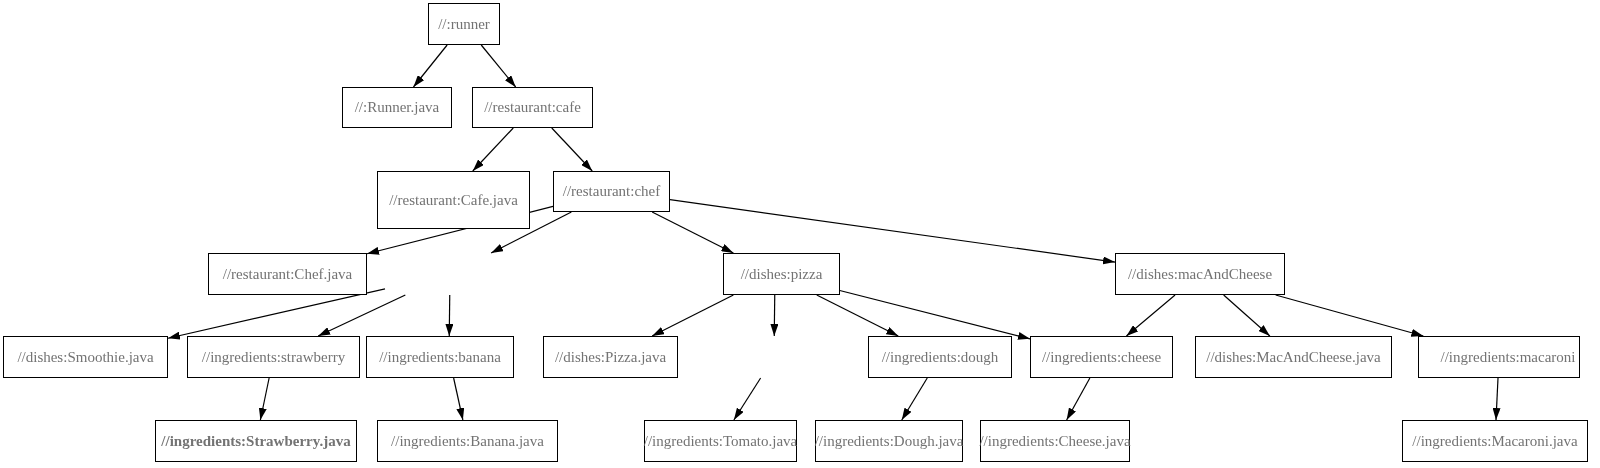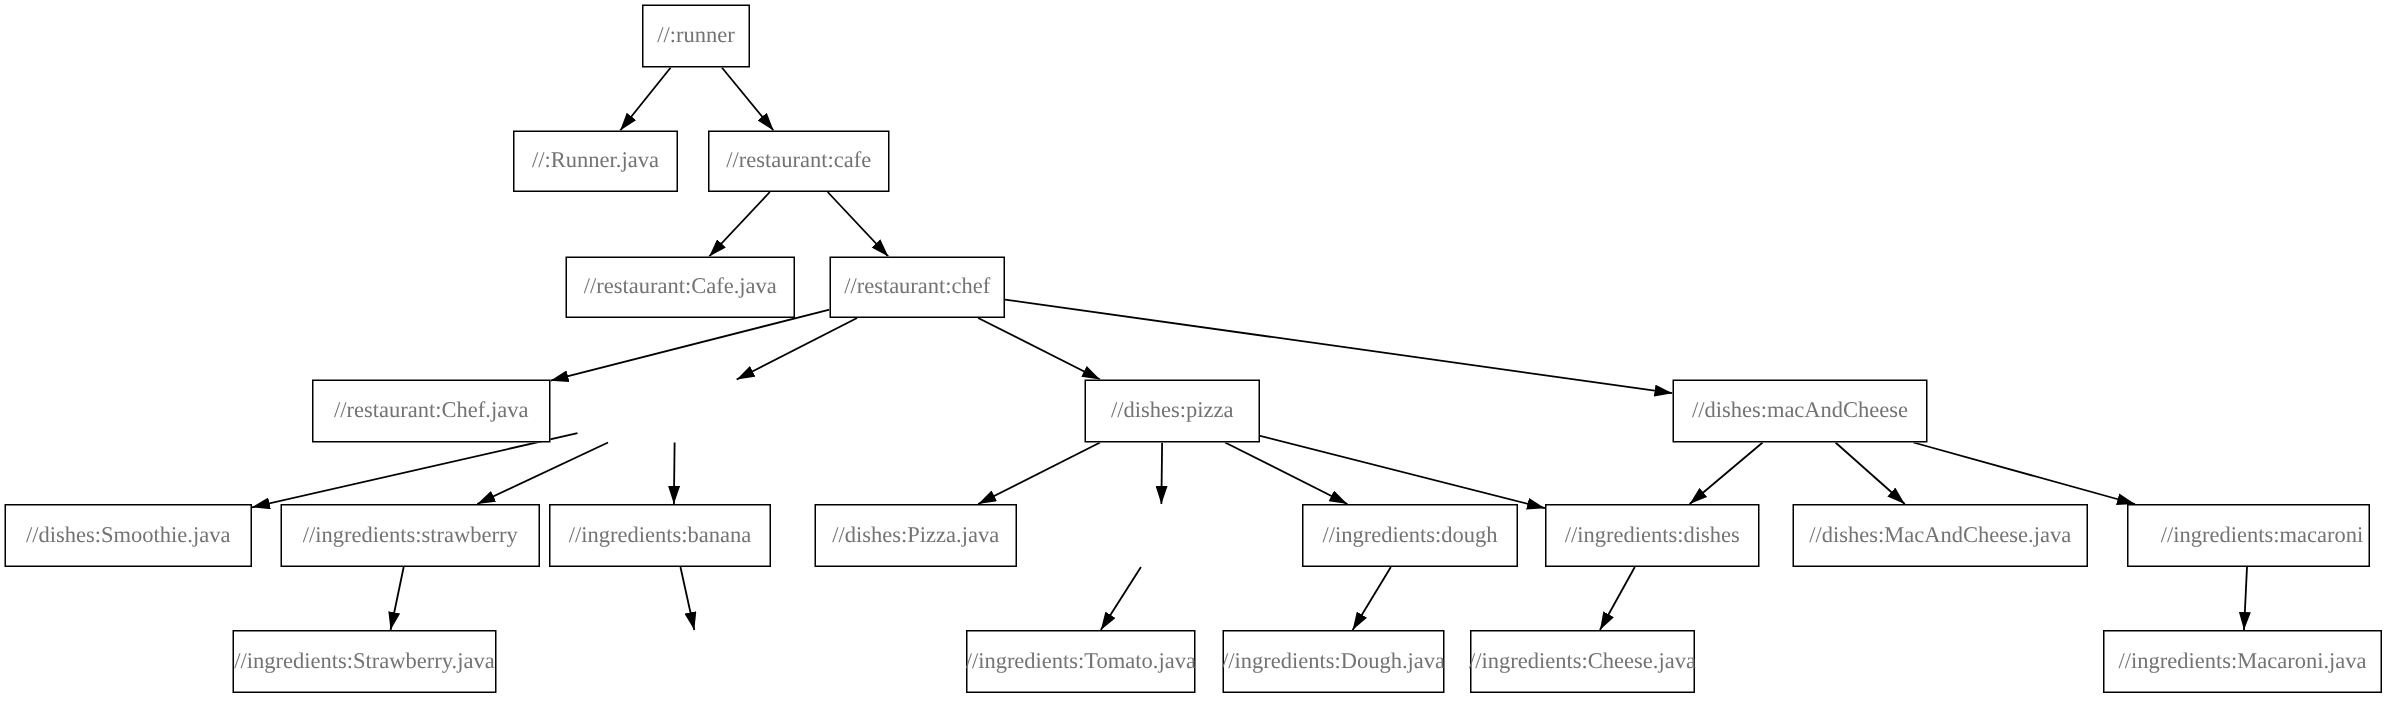--- a/index.html
+++ b/index.html
@@ -79,21 +79,21 @@
   <div class="node-layer">
       <div class="node" style="left: 428px; top: 3px; width: 72px; height: 42px; background: rgb(255, 255, 255); border-color: rgb(0, 0, 0);">
         <span>//:runner</span>
       </div>
       <div class="node" style="left: 342px; top: 87px; width: 110px; height: 41px; background: rgb(255, 255, 255); border-color: rgb(0, 0, 0);">
         <span>//:Runner.java</span>
       </div>
       <div class="node" style="left: 472px; top: 87px; width: 121px; height: 41px; background: rgb(255, 255, 255); border-color: rgb(0, 0, 0);">
         <span>//restaurant:cafe</span>
       </div>
-      <div class="node" style="left: 377px; top: 171px; width: 153px; height: 41px; background: rgb(255, 255, 255); border-color: rgb(0, 0, 0);">
+      <div class="node" style="left: 377px; top: 171px; width: 153px; height: 58px; background: rgb(255, 255, 255); border-color: rgb(0, 0, 0);">
         <span>//restaurant:Cafe.java</span>
       </div>
       <div class="node" style="left: 553px; top: 171px; width: 117px; height: 41px; background: rgb(255, 255, 255); border-color: rgb(0, 0, 0);">
         <span>//restaurant:chef</span>
       </div>
       <div class="node" style="left: 208px; top: 253px; width: 159px; height: 42px; background: rgb(255, 255, 255); border-color: rgb(0, 0, 0);">
         <span>//restaurant:Chef.java</span>
       </div>
       <div class="node" style="left: 723px; top: 253px; width: 117px; height: 42px; background: rgb(255, 255, 255); border-color: rgb(0, 0, 0);">
         <span>//dishes:pizza</span>
@@ -110,30 +110,33 @@
       <div class="node" style="left: 366px; top: 336px; width: 148px; height: 42px; background: rgb(255, 255, 255); border-color: rgb(0, 0, 0);">
         <span>//ingredients:banana</span>
       </div>
       <div class="node" style="left: 543px; top: 336px; width: 135px; height: 42px; background: rgb(255, 255, 255); border-color: rgb(0, 0, 0); text-align: center;">
         <span>//dishes:Pizza.java</span>
       </div>
       <div class="node" style="left: 868px; top: 336px; width: 144px; height: 42px; background: rgb(255, 255, 255); border-color: rgb(0, 0, 0);">
         <span>//ingredients:dough</span>
       </div>
       <div class="node" style="left: 1030px; top: 336px; width: 143px; height: 42px; background: rgb(255, 255, 255); border-color: rgb(0, 0, 0);">
-        <span>//ingredients:dishes</span>
+        <span>//ingredients:cheese</span>
       </div>
       <div class="node" style="left: 1195px; top: 336px; width: 197px; height: 42px; background: rgb(255, 255, 255); border-color: rgb(0, 0, 0);">
         <span>//dishes:MacAndCheese.java</span>
       </div>
       <div class="node" style="left: 1418px; top: 336px; width: 162px; height: 42px; background: rgb(255, 255, 255); border-color: rgb(0, 0, 0); padding-left: 18px;">
         <span>//ingredients:macaroni</span>
       </div>
-      <div class="node" style="left: 155px; top: 420px; width: 176px; height: 42px; background: rgb(255, 255, 255); border-color: rgb(0, 0, 0);">
+      <div class="node" style="left: 155px; top: 420px; width: 202px; height: 42px; background: rgb(255, 255, 255); border-color: rgb(0, 0, 0); font-weight: bold;">
         <span>//ingredients:Strawberry.java</span>
+      </div>
+      <div class="node" style="left: 377px; top: 420px; width: 181px; height: 42px; background: rgb(255, 255, 255); border-color: rgb(0, 0, 0);">
+        <span>//ingredients:Banana.java</span>
       </div>
       <div class="node" style="left: 644px; top: 420px; width: 153px; height: 42px; background: rgb(255, 255, 255); border-color: rgb(0, 0, 0);">
         <span>//ingredients:Tomato.java</span>
       </div>
       <div class="node" style="left: 815px; top: 420px; width: 148px; height: 42px; background: rgb(255, 255, 255); border-color: rgb(0, 0, 0);">
         <span>//ingredients:Dough.java</span>
       </div>
       <div class="node" style="left: 980px; top: 420px; width: 150px; height: 42px; background: rgb(255, 255, 255); border-color: rgb(0, 0, 0);">
         <span>//ingredients:Cheese.java</span>
       </div>

